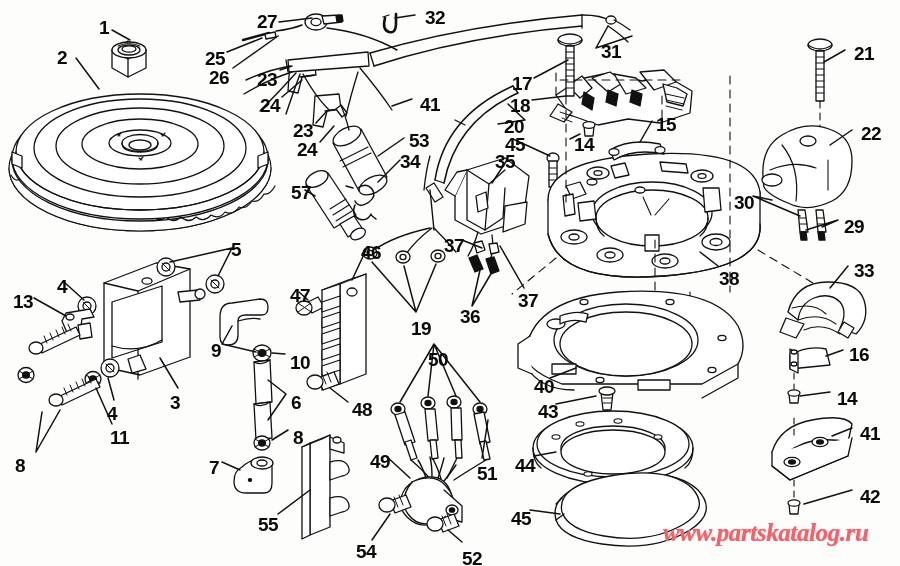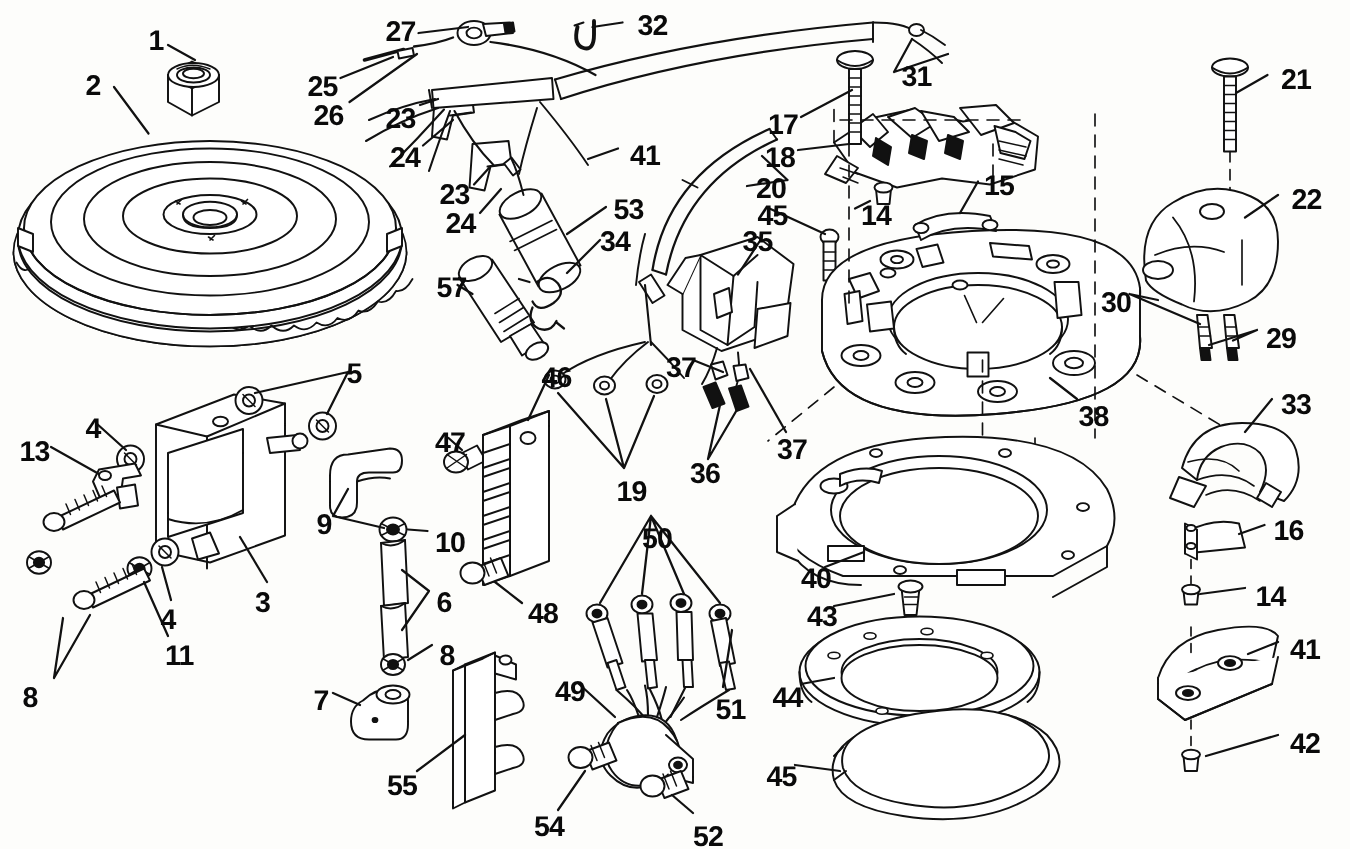--- a/index.html
+++ b/index.html
@@ -706,13 +706,14 @@
       <div class="lbl" style="left: 370px; top: 452px;">49</div>
       <div class="lbl" style="left: 477px; top: 464px;">51</div>
       <div class="lbl" style="left: 515px; top: 456px;">44</div>
       <div class="lbl" style="left: 860px; top: 487px;">42</div>
       <div class="lbl" style="left: 511px; top: 509px;">45</div>
       <div class="lbl" style="left: 258px; top: 515px;">55</div>
       <div class="lbl" style="left: 356px; top: 542px;">54</div>
       <div class="lbl" style="left: 462px; top: 549px;">52</div>
     </div>
 
+  <div id="watermark">www.partskatalog.ru</div>
 </div>
 
 </body></html>

